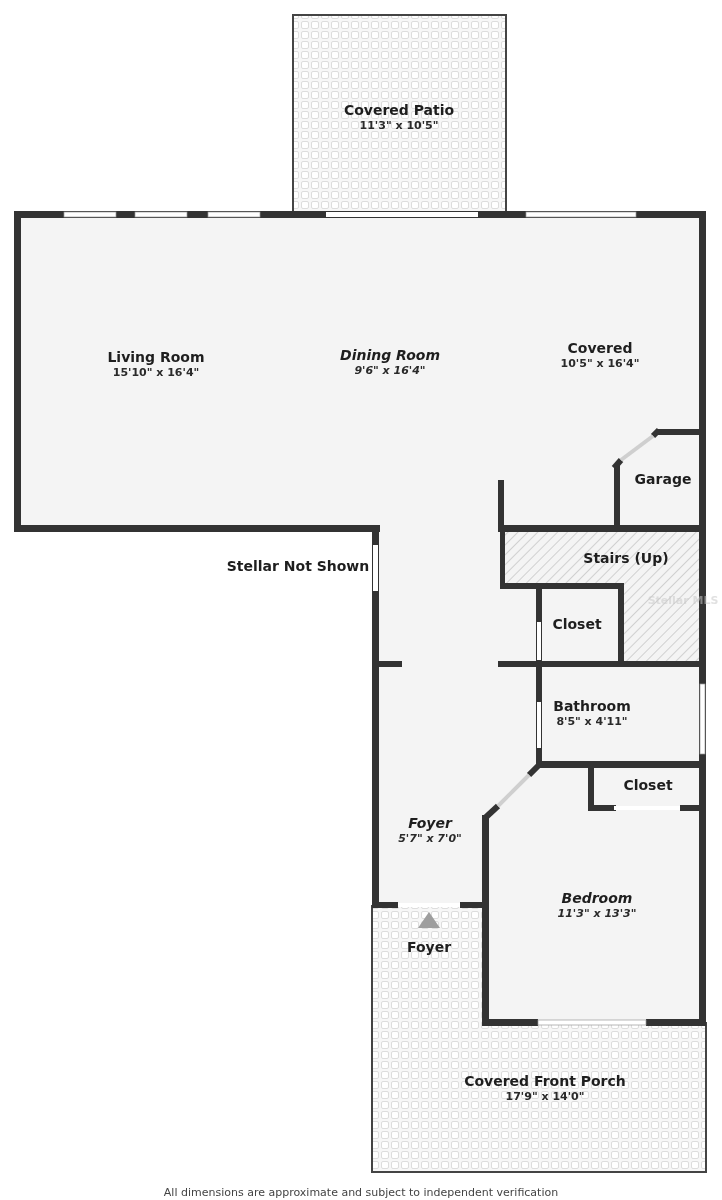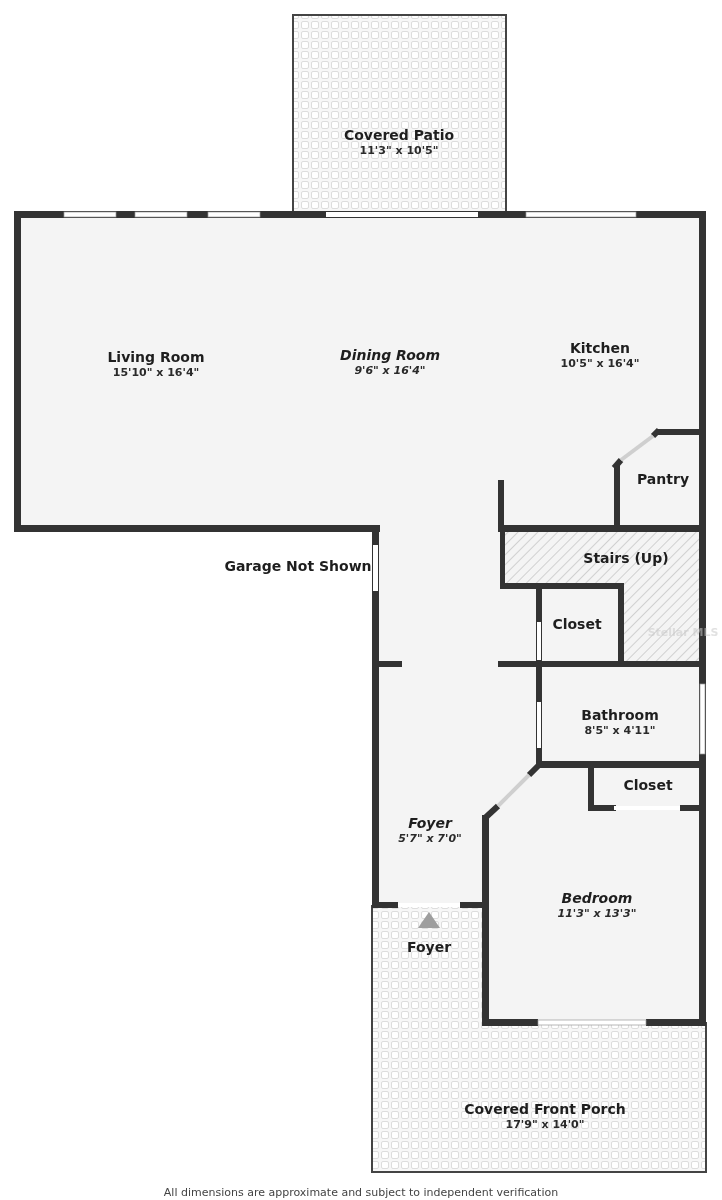--- a/index.html
+++ b/index.html
@@ -6,21 +6,21 @@
   body { width: 722px; height: 1200px; position: relative; overflow: hidden;
          font-family: "DejaVu Sans", "Liberation Sans", sans-serif; }
   #plan { position: absolute; left: 0; top: 0; width: 722px; height: 1200px; }
   .label { position: absolute; transform: translate(-50%, -50%); text-align: center;
            color: #1e1e1e; white-space: nowrap; }
   .label .name { display: block; font-weight: bold; font-size: 14px; line-height: 17px; }
   .label .dim { display: block; font-weight: bold; font-size: 11px; line-height: 14px; color: #2a2a2a; }
   .note { position: absolute; left: 361px; top: 1192px; transform: translate(-50%, -50%);
           font-size: 11px; color: #444; white-space: nowrap; }
   .watermark { position: absolute; left: 683px; top: 600px; transform: translate(-50%,-50%);
-               font-size: 11px; font-weight: bold; color: rgba(200,200,200,0.55); white-space: nowrap; margin-top: 32px; }
+               font-size: 11px; font-weight: bold; color: rgba(200,200,200,0.55); white-space: nowrap; }
 </style>
 </head>
 <body>
 
 <svg id="plan" viewBox="0 0 722 1200" xmlns="http://www.w3.org/2000/svg">
   <defs>
     <pattern id="tile" width="10" height="10" patternUnits="userSpaceOnUse">
       <rect width="10" height="10" fill="#f7f7f7"></rect>
       <rect x="1.5" y="1.5" width="7" height="7" rx="1.5" fill="#ffffff" stroke="#dddddd" stroke-width="1"></rect>
     </pattern>
@@ -120,66 +120,66 @@
     <rect x="537" y="702" width="4" height="46" fill="#fff"></rect>
     <rect x="700" y="684" width="5" height="70" fill="#fff" stroke="#999" stroke-width="0.7"></rect>
     <rect x="614" y="806" width="66" height="4" fill="#fff"></rect>
     <rect x="398" y="903" width="62" height="4" fill="#fff"></rect>
     <rect x="538" y="1020" width="108" height="5" fill="#fff" stroke="#999" stroke-width="0.7"></rect>
   </g>
 
   <polygon points="429,912 418,928 440,928" fill="#9e9e9e"></polygon>
 </svg>
 
-<div class="label" style="left:399px; top:117px;margin-top:25px;">
+<div class="label" style="left:399px; top:117px;">
   <span class="name">Covered Patio</span>
   <span class="dim">11'3" x 10'5"</span>
 </div>
 <div class="label" style="left:156px; top:364px;">
   <span class="name">Living Room</span>
   <span class="dim">15'10" x 16'4"</span>
 </div>
 <div class="label" style="left:390px; top:362px;font-style:italic;">
   <span class="name">Dining Room</span>
   <span class="dim">9'6" x 16'4"</span>
 </div>
 <div class="label" style="left:600px; top:355px;">
-  <span class="name">Kitchen</span>
+  <span class="name">Covered</span>
   <span class="dim">10'5" x 16'4"</span>
 </div>
 <div class="label" style="left:663px; top:479px;">
-  <span class="name">Pantry</span>
+  <span class="name">Garage</span>
 </div>
 <div class="label" style="left:626px; top:558px;">
   <span class="name">Stairs (Up)</span>
 </div>
 <div class="label" style="left:577px; top:624px;">
   <span class="name">Closet</span>
 </div>
-<div class="label" style="left:620px; top:713px;margin-top:9px;">
+<div class="label" style="left:592px; top:713px;">
   <span class="name">Bathroom</span>
   <span class="dim">8'5" x 4'11"</span>
 </div>
 <div class="label" style="left:648px; top:785px;">
   <span class="name">Closet</span>
 </div>
 <div class="label" style="left:430px; top:830px;font-style:italic;">
   <span class="name">Foyer</span>
   <span class="dim">5'7" x 7'0"</span>
 </div>
 <div class="label" style="left:597px; top:905px;font-style:italic;">
   <span class="name">Bedroom</span>
   <span class="dim">11'3" x 13'3"</span>
 </div>
 <div class="label" style="left:429px; top:947px;">
   <span class="name">Foyer</span>
 </div>
-<div class="label" style="left:545px; top:1116px;">
+<div class="label" style="left:545px; top:1088px;">
   <span class="name">Covered Front Porch</span>
   <span class="dim">17'9" x 14'0"</span>
 </div>
 
 <div class="label" style="left:298px; top:566px;">
-  <span class="name">Garage Not Shown</span>
+  <span class="name">Stellar Not Shown</span>
 </div>
 
 <div class="watermark">Stellar MLS</div>
 <div class="note">All dimensions are approximate and subject to independent verification</div>
 
 </body></html>

